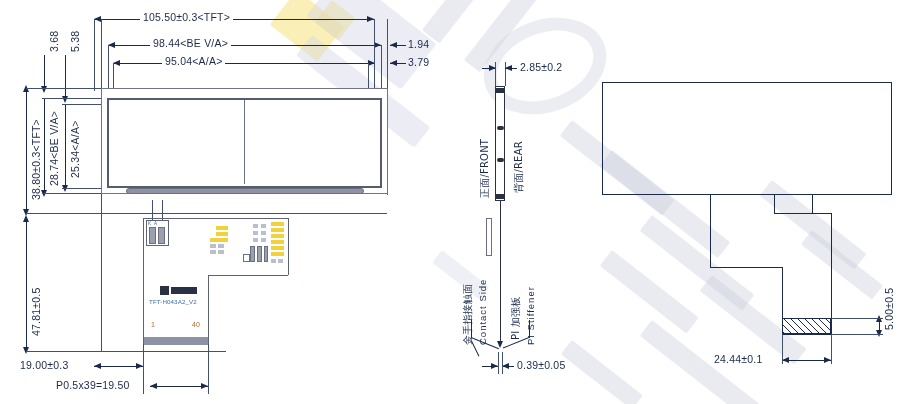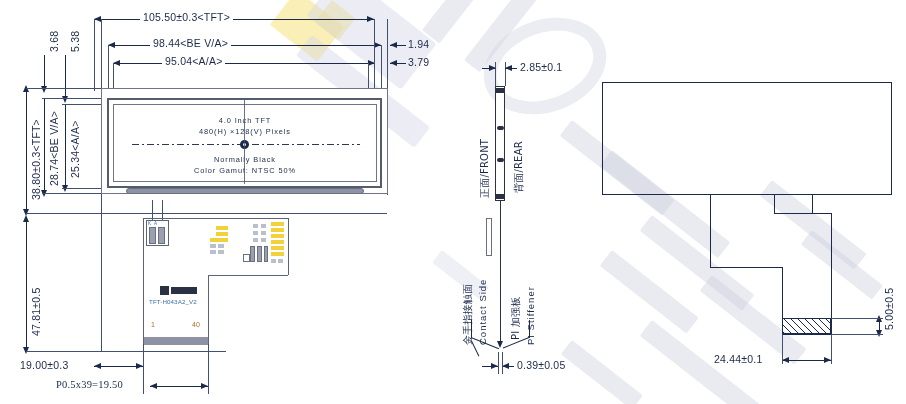--- a/index.html
+++ b/index.html
@@ -182,28 +182,20 @@
   <div class="ln hln thin" style="left:14px;top:213px;width:110px;"></div>
   <div class="ln hln thin" style="left:14px;top:351px;width:200px;"></div>
 
   <div class="ln vln thin" style="left:89px;top:19px;height:332px;"></div>
   <div class="ln vln thin" style="left:375px;top:19px;height:176px;"></div>
 
   <div class="panel-outer" style="left:89px;top:88px;width:287px;height:106px;"></div>
 
   <div class="panel-bezel" style="left:95px;top:98px;width:275px;height:90px;"></div>
 
-  <div class="panel-aa" style="left:101px;top:104px;width:264px;height:78px;">
-    <div class="spec" style="top:11px;">4.0 Inch TFT</div>
-    <div class="spec" style="top:22px;">480(H) ×128(V) Pixels</div>
-    <div class="centerline" style="left:18px;top:39px;width:228px;"></div>
-    <div class="centerdot" style="left:126px;top:35px;"></div>
-    <div class="spec" style="top:50px;">Normally Black</div>
-    <div class="spec" style="top:61px;">Color Gamut: NTSC 50%</div>
-  </div>
   <div class="ln vln thin" style="left:232px;top:100px;height:84px;opacity:.8;"></div>
 
   <div class="goldfinger" style="left:114px;top:188px;width:238px;height:6px;border-radius:3px;border:1px solid #6a7081;box-sizing:border-box;"></div>
 
   <div class="ln hln thin" style="left:89px;top:213px;width:286px;"></div>
 
   <div class="box" style="left:134px;top:220px;width:23px;height:26px;border-color:#5c6374;"></div>
   <div class="kalabel" style="left:136px;top:221px;">K A</div>
   <div class="chip" style="left:137px;top:227px;width:7px;height:17px;"></div>
   <div class="chip" style="left:146px;top:227px;width:7px;height:17px;"></div>
@@ -261,29 +253,29 @@
   <div class="ln vln thin" style="left:196px;top:344px;height:50px;"></div>
 
   <div class="ln hln" style="left:82px;top:366px;width:49px;"></div>
   <div class="ar ar-l" style="left:82px;top:363px;"></div>
   <div class="ar ar-r" style="left:124px;top:363px;"></div>
   <div class="dim" style="left:8px;top:359px;">19.00±0.3</div>
 
   <div class="ln hln" style="left:138px;top:386px;width:58px;"></div>
   <div class="ar ar-l" style="left:138px;top:383px;"></div>
   <div class="ar ar-r" style="left:189px;top:383px;"></div>
-  <div class="dim" style="left:44px;top:379px;font-family:Liberation Serif, serif;">P0.5x39=19.50</div>
+  <div class="dim" style="left:44px;top:379px;">P0.5x39=19.50</div>
 
   <div class="ln vln thin" style="left:483px;top:62px;height:24px;"></div>
   <div class="ln vln thin" style="left:493px;top:62px;height:24px;"></div>
   <div class="ln hln" style="left:470px;top:68px;width:13px;"></div>
   <div class="ar ar-r" style="left:477px;top:65px;"></div>
   <div class="ln hln" style="left:493px;top:68px;width:12px;"></div>
   <div class="ar ar-l" style="left:493px;top:65px;"></div>
-  <div class="dim" style="left:508px;top:61px;">2.85±0.1</div>
+  <div class="dim" style="left:508px;top:61px;">2.85±0.2</div>
 
   <div class="side-mod" style="left:483px;top:86px;width:10px;height:115px;"></div>
   <div class="side-tab" style="left:484px;top:88px;width:8px;height:5px;"></div>
   <div class="side-tab" style="left:484px;top:194px;width:8px;height:5px;"></div>
   <div class="side-tab" style="left:485px;top:126px;width:7px;height:4px;border-radius:2px;"></div>
   <div class="side-tab" style="left:485px;top:158px;width:7px;height:4px;border-radius:2px;"></div>
 
   <div class="ln vln" style="left:488px;top:201px;height:144px;background:#2b3144;"></div>
   <div class="boxg" style="left:474px;top:218px;width:6px;height:38px;"></div>
 

